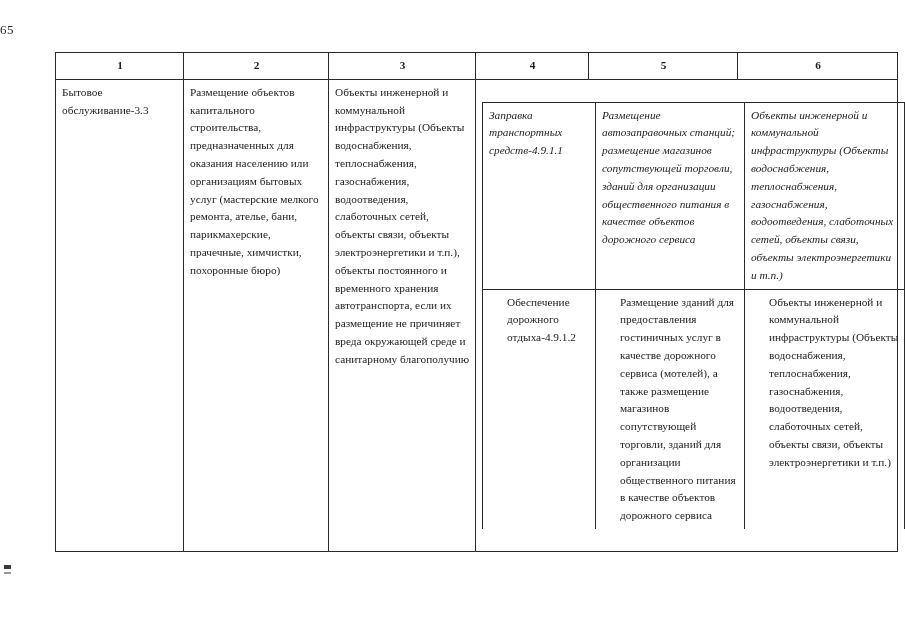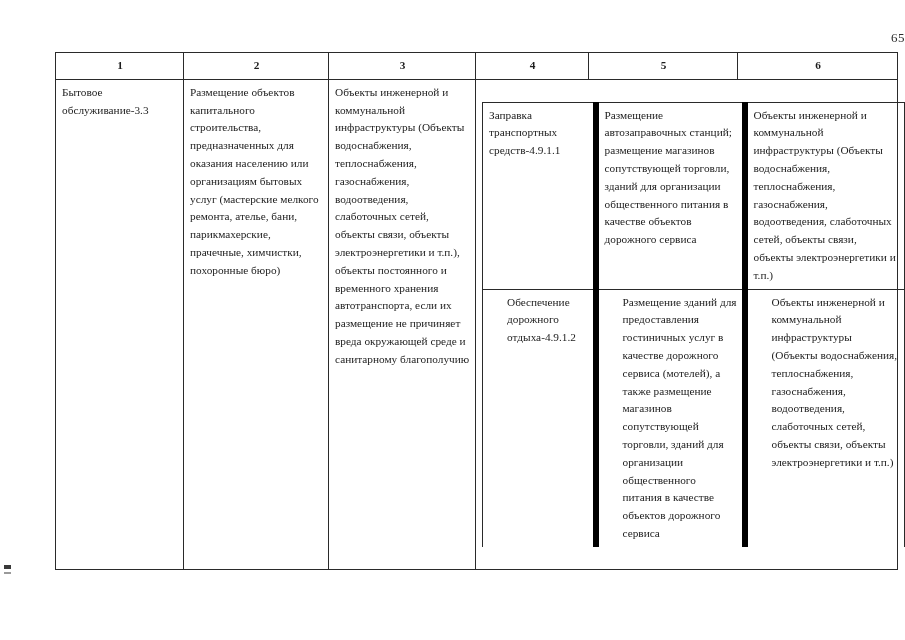--- a/index.html
+++ b/index.html
@@ -19,25 +19,24 @@
   .page {
     position: absolute;
     inset: 0;
   }
 
   .page-number {
     position: absolute;
     top: 22px;
     left: 0;
     width: 905px;
-    text-align: right;
+    text-align: left;
     font-size: 13px;
     color: #2b2b2b;
     letter-spacing: 0.5px;
-    margin-top: 8px;
   }
 
   table.doc-table {
     position: absolute;
     left: 55px;
     top: 52px;
     width: 842px;
     border-collapse: collapse;
     table-layout: fixed;
   }
@@ -83,21 +82,21 @@
 
   .nested td {
     border: 0;
     border-bottom: 1px solid #2a2a2a;
   }
   .nested tr:last-child td {
     border-bottom: 0;
     padding-left: 24px;
   }
   .nested td + td {
-    border-left: 6px solid #000000;
+    border-left: 1px solid #000000;
   }
 
   
   .scan-mark {
     position: absolute;
     left: 4px;
     top: 565px;
     width: 7px;
     height: 4px;
     background: #3a3a3a;
@@ -141,21 +140,21 @@
       <tr style="height:402px;">
         <td>Бытовое обслуживание-3.3</td>
         <td>Размещение объектов капитального строительства, предназначенных для оказания населению или организациям бытовых услуг (мастерские мелкого ремонта, ателье, бани, парикмахерские, прачечные, химчистки, похоронные бюро)</td>
         <td>Объекты инженерной и коммунальной инфраструктуры (Объекты водоснабжения, теплоснабжения, газоснабжения, водоотведения, слаботочных сетей, объекты связи, объекты электроэнергетики и т.п.), объекты постоянного и временного хранения автотранспорта, если их размещение не причиняет вреда окружающей среде и санитарному благополучию</td>
         <td class="nest-host" colspan="3">
           <table class="nested">
             <colgroup>
               <col class="c4"><col class="c5"><col class="c6">
             </colgroup>
             <tbody>
-              <tr style="height:186px;">
+              <tr style="height:186px;font-style:italic;">
                 <td>Заправка транспортных средств-4.9.1.1</td>
                 <td>Размещение автозаправочных станций; размещение магазинов сопутствующей торговли, зданий для организации общественного питания в качестве объектов дорожного сервиса</td>
                 <td>Объекты инженерной и коммунальной инфраструктуры (Объекты водоснабжения, теплоснабжения, газоснабжения, водоотведения, слаботочных сетей, объекты связи, объекты электроэнергетики и т.п.)</td>
               </tr>
               <tr>
                 <td>Обеспечение дорожного отдыха-4.9.1.2</td>
                 <td>Размещение зданий для предоставления гостиничных услуг в качестве дорожного сервиса (мотелей), а также размещение магазинов сопутствующей торговли, зданий для организации общественного питания в качестве объектов дорожного сервиса</td>
                 <td>Объекты инженерной и коммунальной инфраструктуры (Объекты водоснабжения, теплоснабжения, газоснабжения, водоотведения, слаботочных сетей, объекты связи, объекты электроэнергетики и т.п.)</td>
               </tr>
             </tbody>

